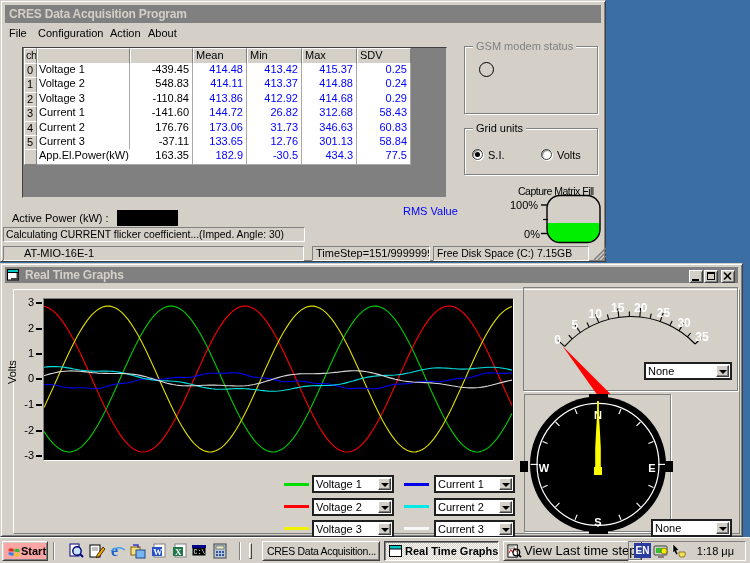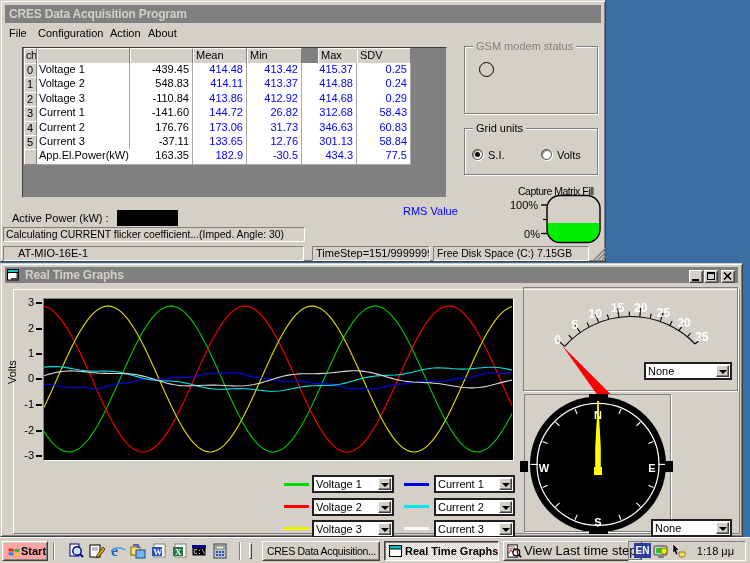--- a/index.html
+++ b/index.html
@@ -35,21 +35,21 @@
   <div class="abs" style="left:37px;top:26px;">Configuration</div>
   <div class="abs" style="left:109px;top:26px;">Action</div>
   <div class="abs" style="left:147px;top:26px;">About</div>
 
   <div class="abs" style="left:21px;top:46px;width:425px;height:151px;background:#808080;border:1px solid;border-color:#404040 #D4D0C8 #D4D0C8 #404040;"></div>
   <div class="cell hcell" style="left:23px;top:47px;width:13px;height:16px;"><span style="margin-left:-1px;letter-spacing:-0.5px;">ch</span></div>
 <div class="cell hcell" style="left:36px;top:47px;width:93px;height:16px;"></div>
 <div class="cell hcell" style="left:129px;top:47px;width:63px;height:16px;"></div>
 <div class="cell hcell" style="left:192px;top:47px;width:54px;height:16px;">Mean</div>
 <div class="cell hcell" style="left:246px;top:47px;width:55px;height:16px;">Min</div>
-<div class="cell hcell" style="left:301px;top:47px;width:55px;height:16px;margin-left:16px;">Max</div>
+<div class="cell hcell" style="left:301px;top:47px;width:55px;height:16px;">Max</div>
 <div class="cell hcell" style="left:356px;top:47px;width:54px;height:16px;">SDV</div>
 <div class="cell hcell num" style="left:23px;top:62px;width:13px;height:15px;">0</div>
 <div class="cell dcell" style="left:36px;top:62px;width:93px;height:15px;"><span style="padding-left:2px;">Voltage 1</span></div>
 <div class="cell dcell num" style="left:129px;top:62px;width:63px;height:15px;">-439.45</div>
 <div class="cell dcell num blue" style="left:192px;top:62px;width:54px;height:15px;">414.48</div>
 <div class="cell dcell num blue" style="left:246px;top:62px;width:55px;height:15px;">413.42</div>
 <div class="cell dcell num blue" style="left:301px;top:62px;width:55px;height:15px;">415.37</div>
 <div class="cell dcell num blue" style="left:356px;top:62px;width:54px;height:15px;">0.25</div>
 <div class="cell hcell num" style="left:23px;top:76px;width:13px;height:16px;">1</div>
 <div class="cell dcell" style="left:36px;top:76px;width:93px;height:16px;"><span style="padding-left:2px;">Voltage 2</span></div>
@@ -121,21 +121,21 @@
       </defs>
     <rect x="8" y="30" width="53" height="20" fill="#00EE00" clip-path="url(#tank)"></rect>
     <rect x="8" y="2.5" width="53" height="47" rx="13" ry="13" fill="none" stroke="#000" stroke-width="1.4"></rect>
   </svg>
 
   <div class="abs" style="left:11px;top:211px;">Active Power (kW) :</div>
   <div class="abs" style="left:116px;top:209px;width:61px;height:16px;background:#000;"></div>
   <div class="abs blue" style="left:402px;top:204px;">RMS Value</div>
 
   <div class="abs sunk" style="left:2px;top:226px;width:302px;height:15px;line-height:13px;padding-left:2px;white-space:nowrap;overflow:hidden;font-size:10.4px;">Calculating CURRENT flicker coefficient...(Imped. Angle: 30)</div>
-  <div class="abs sunk" style="left:2px;top:245px;width:301px;height:15px;line-height:13px;padding-left:14px;">AT-MIO-16E-1</div>
+  <div class="abs sunk" style="left:2px;top:245px;width:301px;height:15px;line-height:13px;padding-left:20px;">AT-MIO-16E-1</div>
   <div class="abs sunk" style="left:311px;top:245px;width:118px;height:15px;line-height:13px;padding-left:3px;overflow:hidden;white-space:nowrap;">TimeStep=151/999999999</div>
   <div class="abs sunk" style="left:432px;top:245px;width:156px;height:15px;line-height:13px;padding-left:3px;overflow:hidden;white-space:nowrap;font-size:10.4px;">Free Disk Space (C:) 7.15GB</div>
   <svg class="abs" style="left:592px;top:246px;" width="13" height="13">
       <g stroke="#808080" stroke-width="1.5">
         <line x1="13" y1="1" x2="1" y2="13"></line>
         <line x1="13" y1="5" x2="5" y2="13"></line>
         <line x1="13" y1="9" x2="9" y2="13"></line>
       </g>
     </svg>
 </div>

